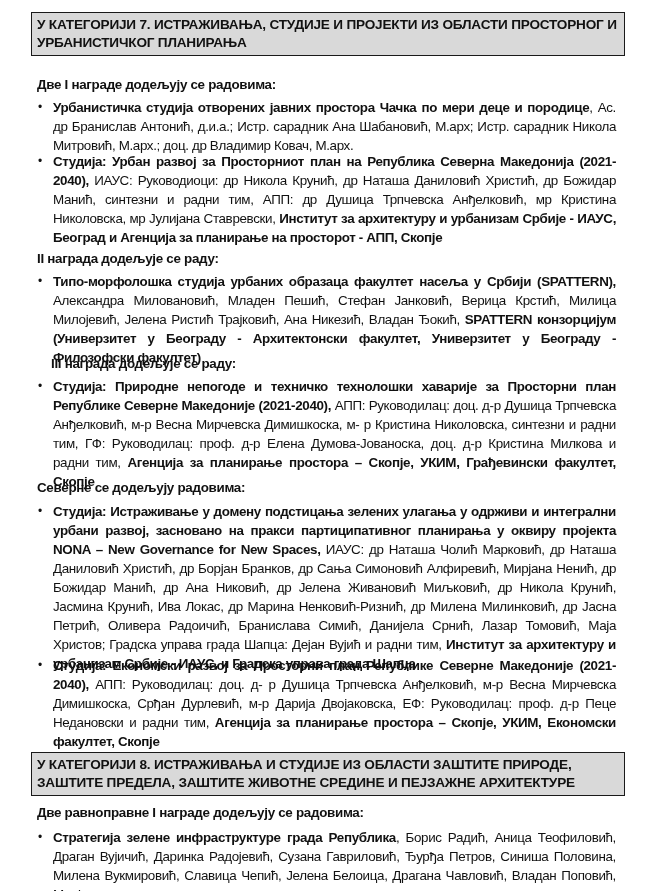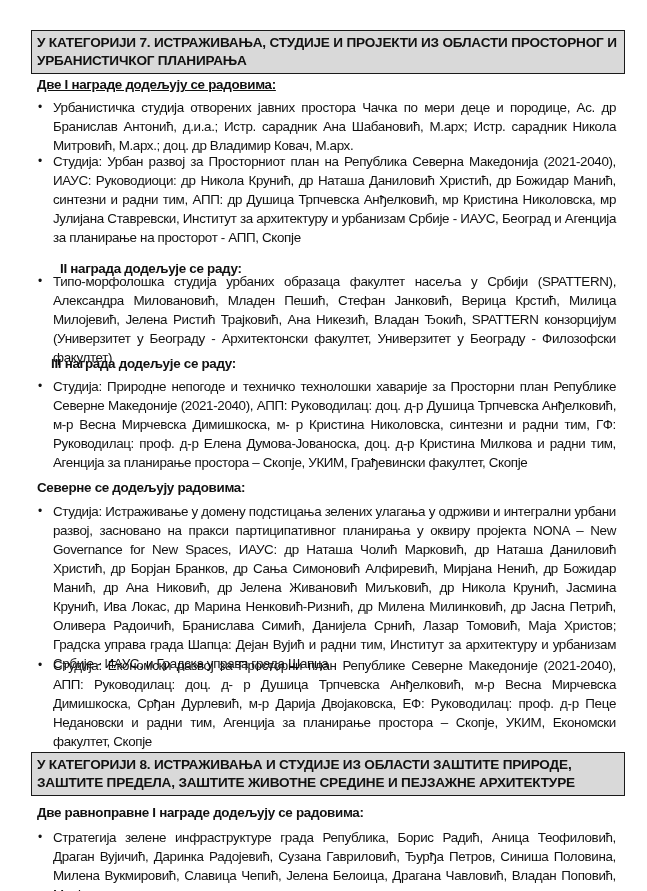--- a/index.html
+++ b/index.html
@@ -22,44 +22,44 @@
     line-height: 18px; letter-spacing: -0.3px;
   }
   .item {
     position: absolute; left: 53px; width: 563px;
     line-height: 19px; text-align: justify; font-size: 13.4px;
     letter-spacing: -0.35px;
   }
   .item .bullet {
     position: absolute; left: -15px; top: 0; font-size: 12px; line-height: 19px;
   }
-  .b { font-weight: normal; }
+  .b { font-weight: bold; }
 </style>
 </head>
 <body>
 
 <div class="page">
 
-  <div class="cat-box" style="top:30px;">
+  <div class="cat-box" style="top:12px;">
     <span>У КАТЕГОРИЈИ  7. ИСТРАЖИВАЊА, СТУДИЈЕ И ПРОЈЕКТИ ИЗ ОБЛАСТИ ПРОСТОРНОГ И УРБАНИСТИЧКОГ ПЛАНИРАЊА</span>
   </div>
 
-  <div class="heading" style="top:76px;text-decoration:underline;">Две I награде додељују се радовима:</div>
+  <div class="heading" style="top:76px;">Две I награде додељују се радовима:</div>
 
   <div class="item" style="top:98px;">
     <span class="bullet">•</span>
     <span class="b">Урбанистичка студија отворених јавних простора Чачка по мери деце и породице</span><span>, Ас. др Бранислав Антонић, д.и.а.; Истр. сарадник Ана Шабановић, М.арх; Истр. сарадник Никола Митровић, М.арх.; доц. др Владимир Ковач, М.арх.</span>
   </div>
 
   <div class="item" style="top:152px;">
     <span class="bullet">•</span>
     <span class="b">Студија: Урбан развој за Просторниот план на Република Северна Македонија (2021-2040),</span><span> ИАУС: Руководиоци: др Никола Крунић, др Наташа Даниловић Христић, др Божидар Манић, синтезни и радни тим, АПП: др Душица Трпчевска Анђелковић, мр Кристина Николовска, мр Јулијана Ставревски, </span><span class="b">Институт за архитектуру и урбанизам Србије - ИАУС, Београд и Агенција за планирање на просторот - АПП, Скопје</span>
   </div>
 
-  <div class="heading" style="top:260px;margin-left:23px;">II награда додељује се раду:</div>
+  <div class="heading" style="top:250px;">II награда додељује се раду:</div>
 
   <div class="item" style="top:272px;">
     <span class="bullet">•</span>
     <span class="b">Типо-морфолошка студија урбаних образаца факултет насеља у Србији (SPATTERN),</span><span> Александра Миловановић, Младен Пешић, Стефан Јанковић, Верица Крстић, Милица Милојевић, Јелена Ристић Трајковић, Ана Никезић, Владан Ђокић, </span><span class="b">SPATTERN конзорцијум (Универзитет у Београду - Архитектонски факултет, Универзитет у Београду - Филозофски факултет)</span>
   </div>
 
   <div class="heading" style="top:355px;padding-left:14px;">III награда додељује се раду:</div>
 
   <div class="item" style="top:377px;">
     <span class="bullet">•</span>

